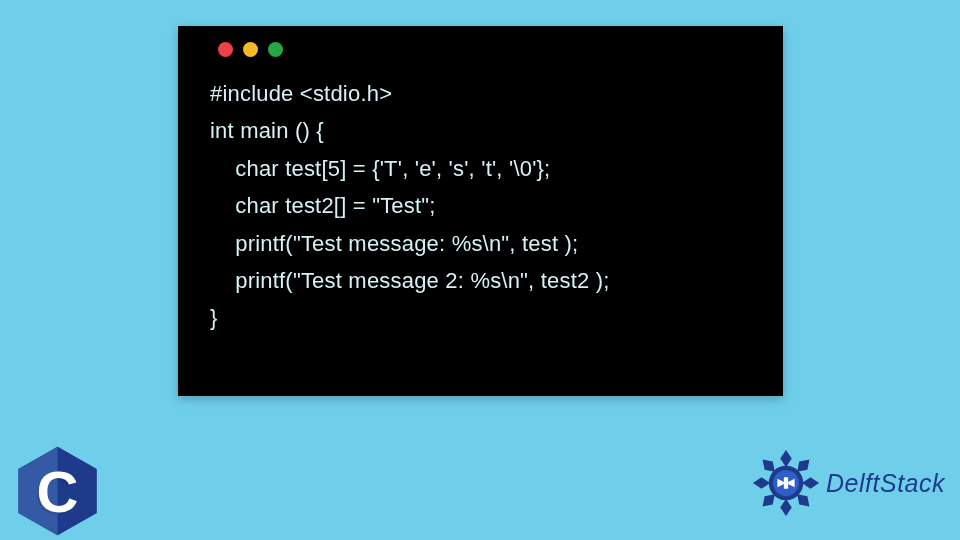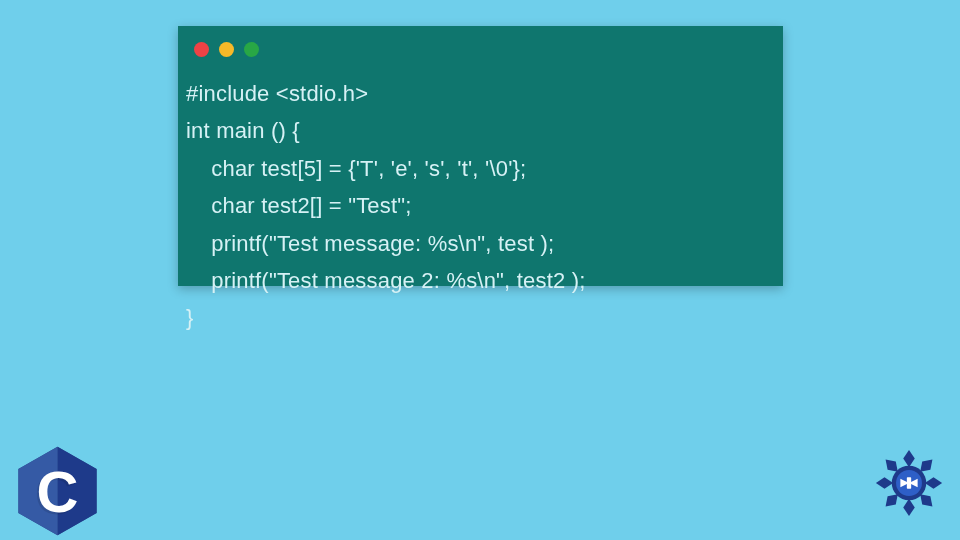--- a/index.html
+++ b/index.html
@@ -13,24 +13,24 @@
       background: #6fcfeb;
       position: relative;
       font-family: Arial, Helvetica, sans-serif;
       overflow: hidden;
     }
     .code-window {
       position: absolute;
       top: 26px;
       left: 178px;
       width: 605px;
-      height: 260px;
-      background: #0f766e;
+      height: 370px;
+      background: #000000;
       box-shadow: 0 3px 10px rgba(0,0,0,0.25);
-      padding: 16px 8px;
+      padding: 16px 32px;
     }
     .traffic-lights {
       display: flex;
       gap: 10px;
       margin-bottom: 18px;
       margin-left: 8px;
     }
     .traffic-light {
       width: 15px;
       height: 15px;
@@ -138,14 +138,15 @@
         <polygon transform="rotate(225 50 50)" points="50,4 58,16 50,28 42,16"></polygon>
         <polygon transform="rotate(270 50 50)" points="50,4 58,16 50,28 42,16"></polygon>
         <polygon transform="rotate(315 50 50)" points="50,4 58,16 50,28 42,16"></polygon>
       </g>
       <circle cx="50" cy="50" r="24" fill="#1e3a8a"></circle>
       <circle cx="50" cy="50" r="18" fill="#2e5fc7"></circle>
       <path d="M38 44 L50 50 L38 56 Z" fill="#fff"></path>
       <path d="M62 44 L50 50 L62 56 Z" fill="#fff"></path>
       <rect x="47" y="42" width="6" height="16" fill="#fff" rx="1"></rect>
     </svg>
+    <span class="delft-text">DelftStack</span>
   </div>
 </div>
 
 </body></html>

